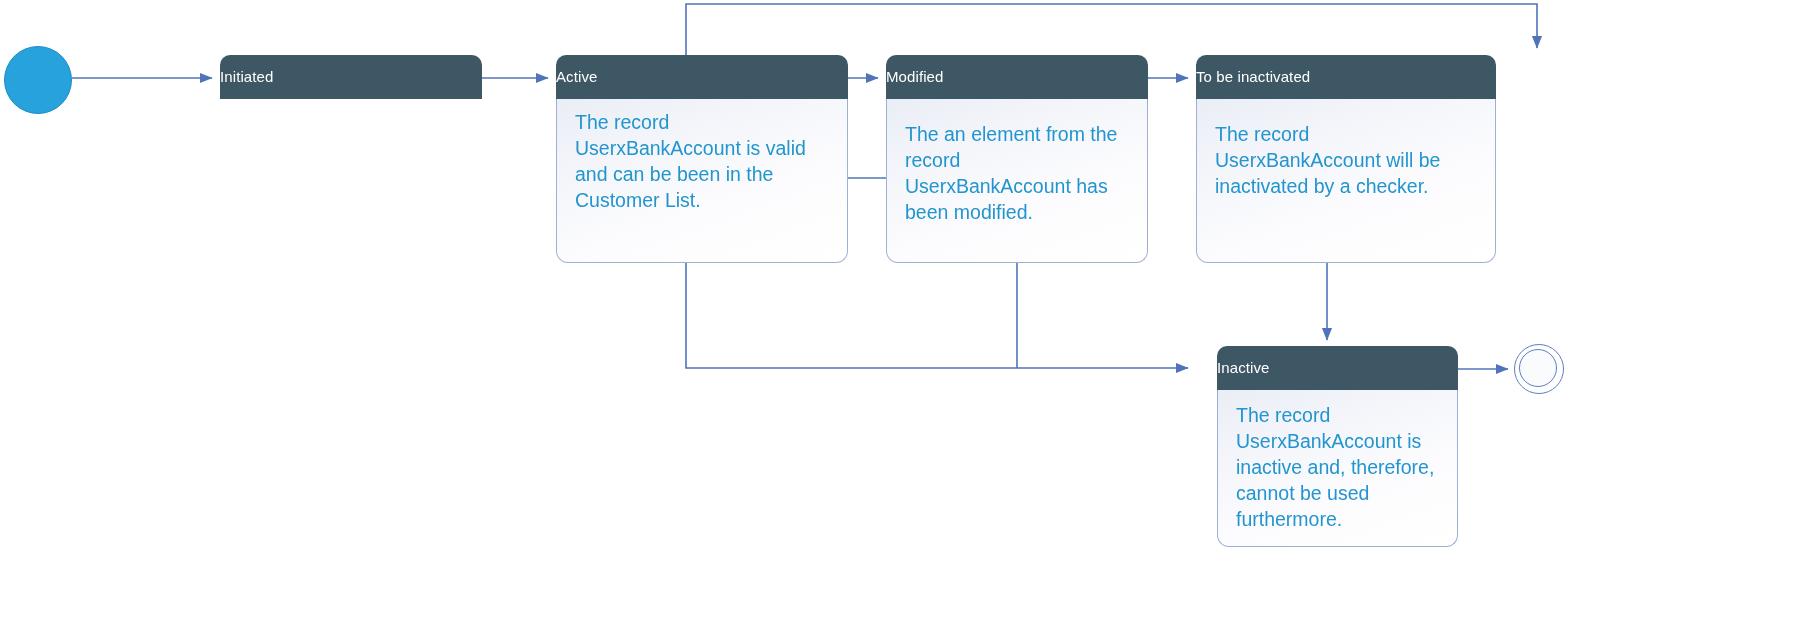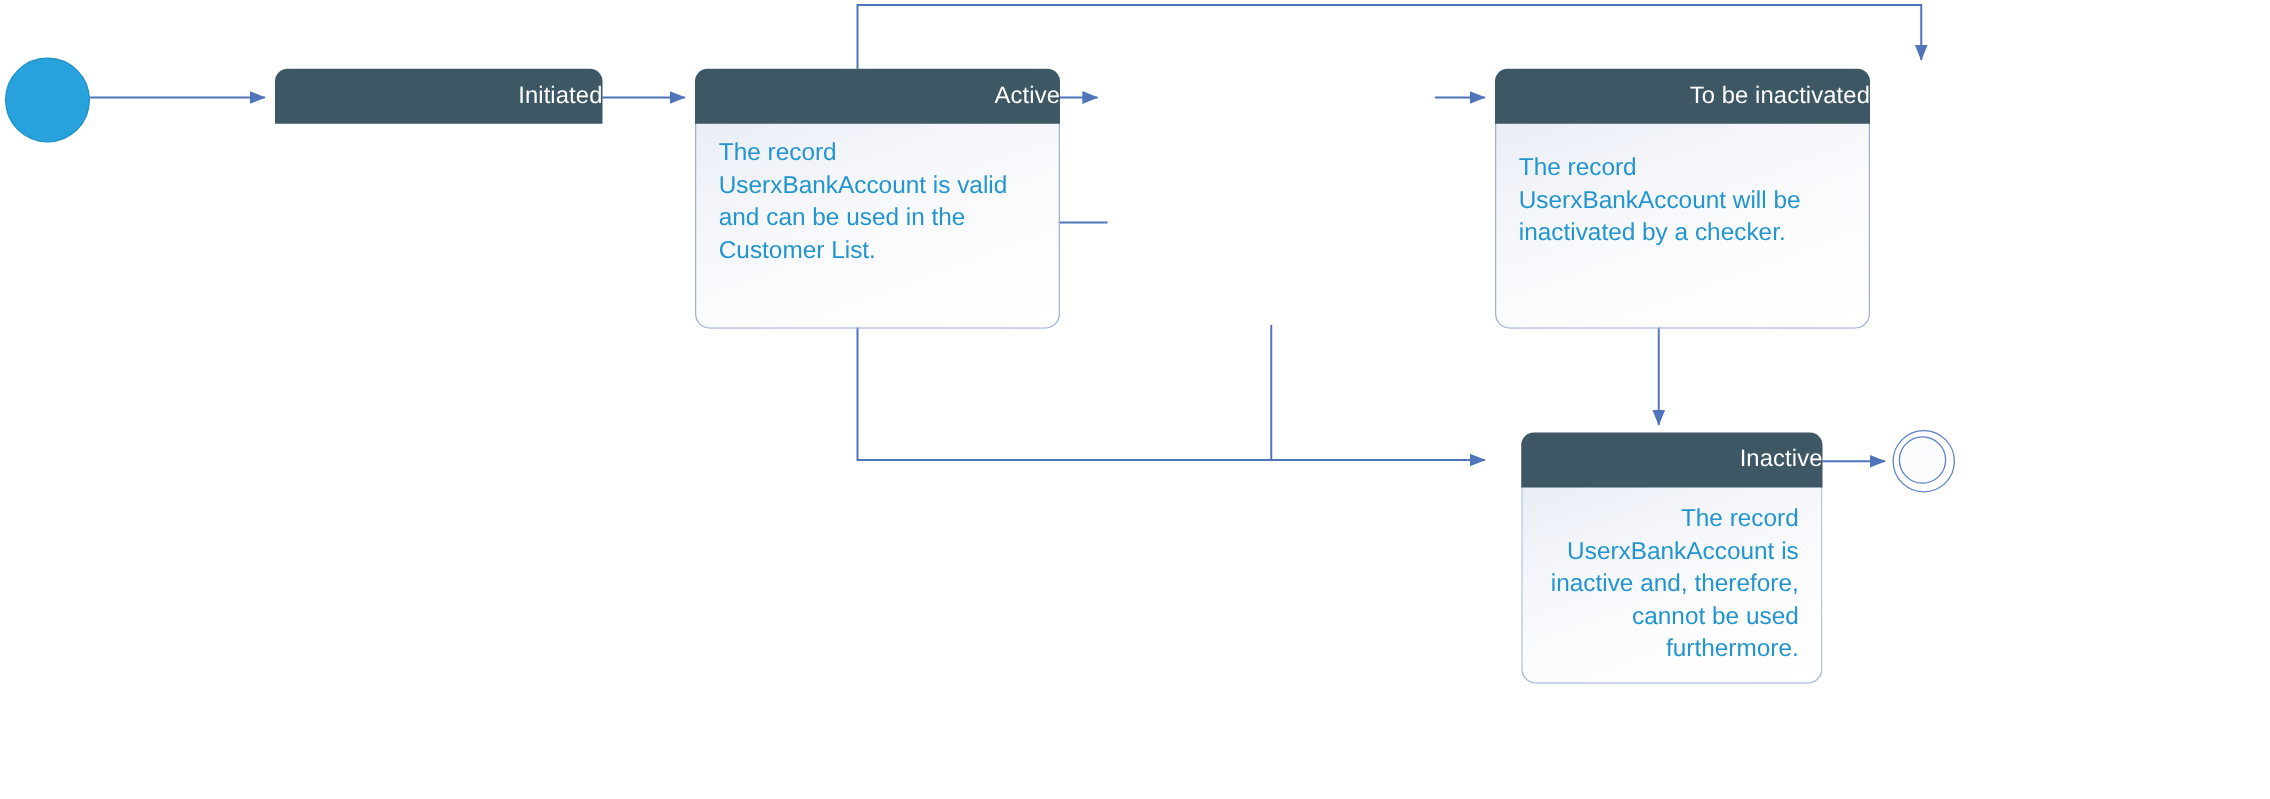--- a/index.html
+++ b/index.html
@@ -29,23 +29,23 @@
     position: absolute;
     box-sizing: border-box;
   }
   .state-header {
     box-sizing: border-box;
     width: 100%;
     height: 44px;
     background: #3d5765;
     border-radius: 10px 10px 0 0;
     color: #ffffff;
-    font-size: 19px;
+    font-size: 15px;
     line-height: 44px;
-    text-align: right;
+    text-align: left;
     font-family: "Liberation Sans", sans-serif;
     letter-spacing: 0.1px;
     position: relative;
     z-index: 3;
   }
   .state-body {
     box-sizing: border-box;
     width: 100%;
     background: linear-gradient(160deg, #e9edf5 0%, #f3f5fa 28%, #fcfcfe 62%, #ffffff 100%);
     border: 1px solid #9fb0d4;
@@ -117,31 +117,35 @@
   </svg>
 
   <div class="start-node" style="left:4px; top:46px; width:66px; height:66px;"></div>
 
   <div class="state-node" style="left:220px; top:55px; width:262px;">
     <div class="state-header">Initiated</div>
   </div>
 
   <div class="state-node" style="left:556px; top:55px; width:292px;">
     <div class="state-header">Active</div>
-    <div class="state-body tall" style="padding-top:12px;">The record UserxBankAccount is valid and can be used in the Customer List.</div>
+    <div class="state-body tall" style="padding-top:12px;">The record UserxBankAccount is valid and can be been in the Customer List.</div>
   </div>
 
+  <div class="state-node" style="left:886px; top:55px; width:262px;">
+    <div class="state-header">Modified</div>
+    <div class="state-body tall">The an element from the record UserxBankAccount has been modified.</div>
+  </div>
 
   <div class="state-node" style="left:1196px; top:55px; width:300px;">
     <div class="state-header">To be inactivated</div>
     <div class="state-body tall">The record UserxBankAccount will be inactivated by a checker.</div>
   </div>
 
   <div class="state-node" style="left:1196px; top:346px; width:262px;padding-left:21px;">
     <div class="state-header">Inactive</div>
-    <div class="state-body tall" style="padding-top:14px; min-height:158px;text-align:right;">The record UserxBankAccount is inactive and, therefore, cannot be used furthermore.</div>
+    <div class="state-body tall" style="padding-top:14px; min-height:158px;">The record UserxBankAccount is inactive and, therefore, cannot be used furthermore.</div>
   </div>
 
   <div class="end-node-outer" style="left:1514px; top:344px; width:50px; height:50px;">
     <div class="end-node-inner" style="left:4px; top:4px; width:38px; height:38px;"></div>
   </div>
 
 </div>
 
 </body></html>

